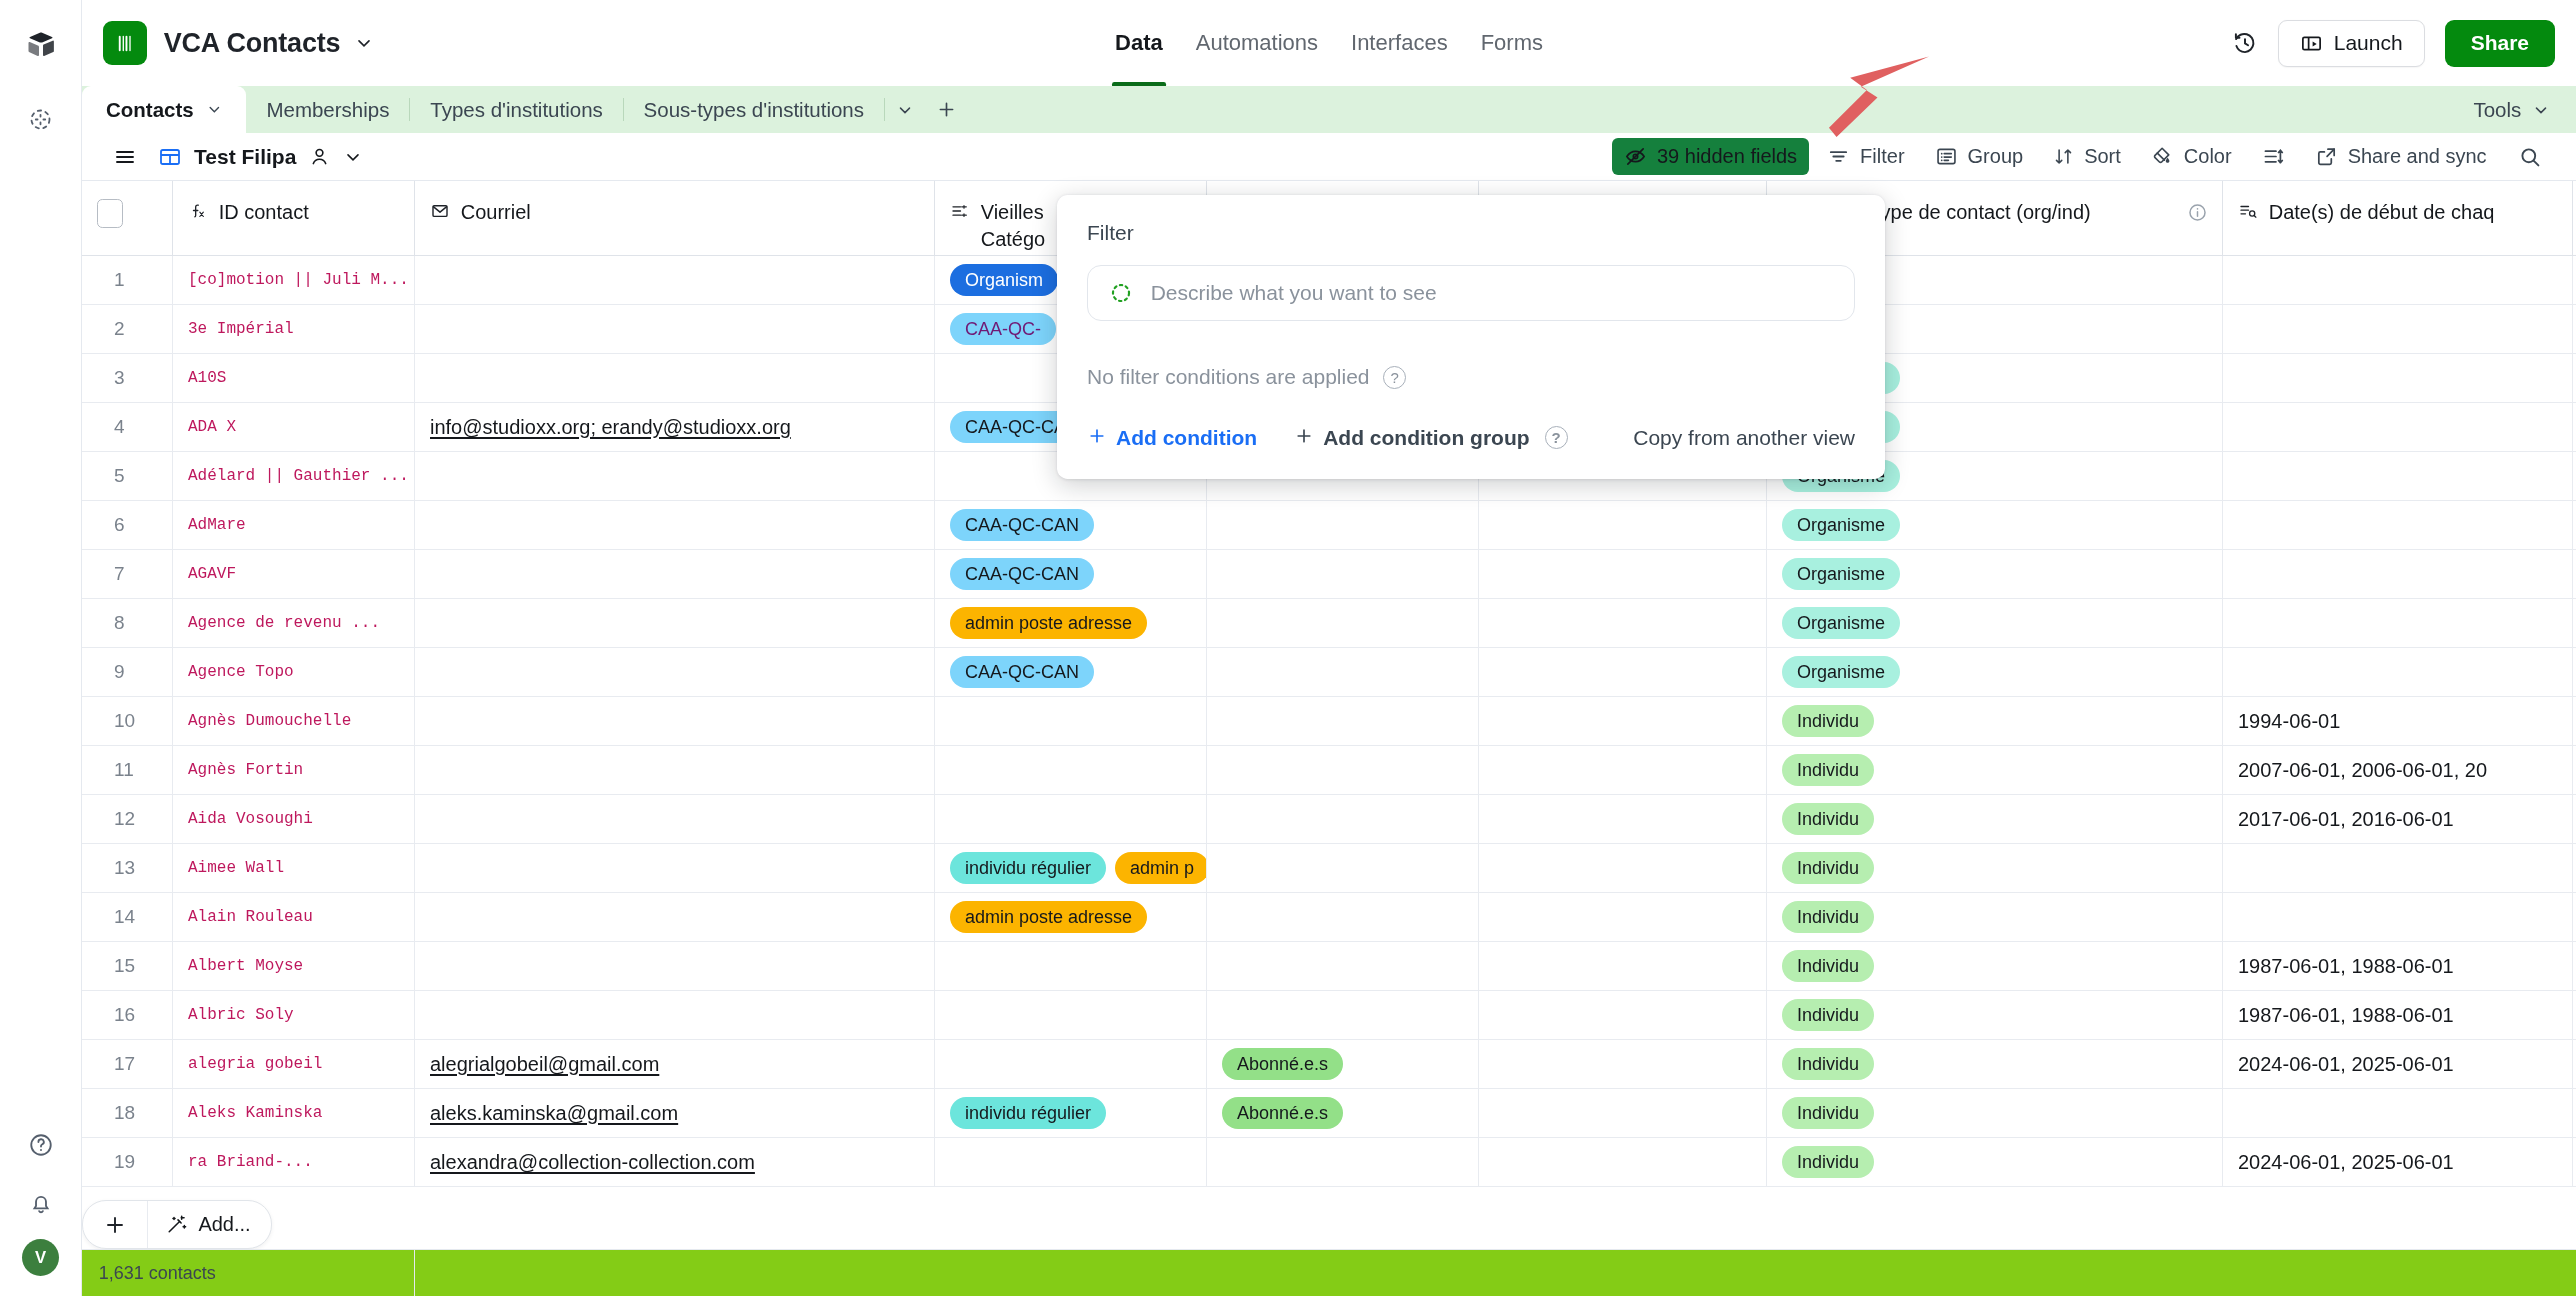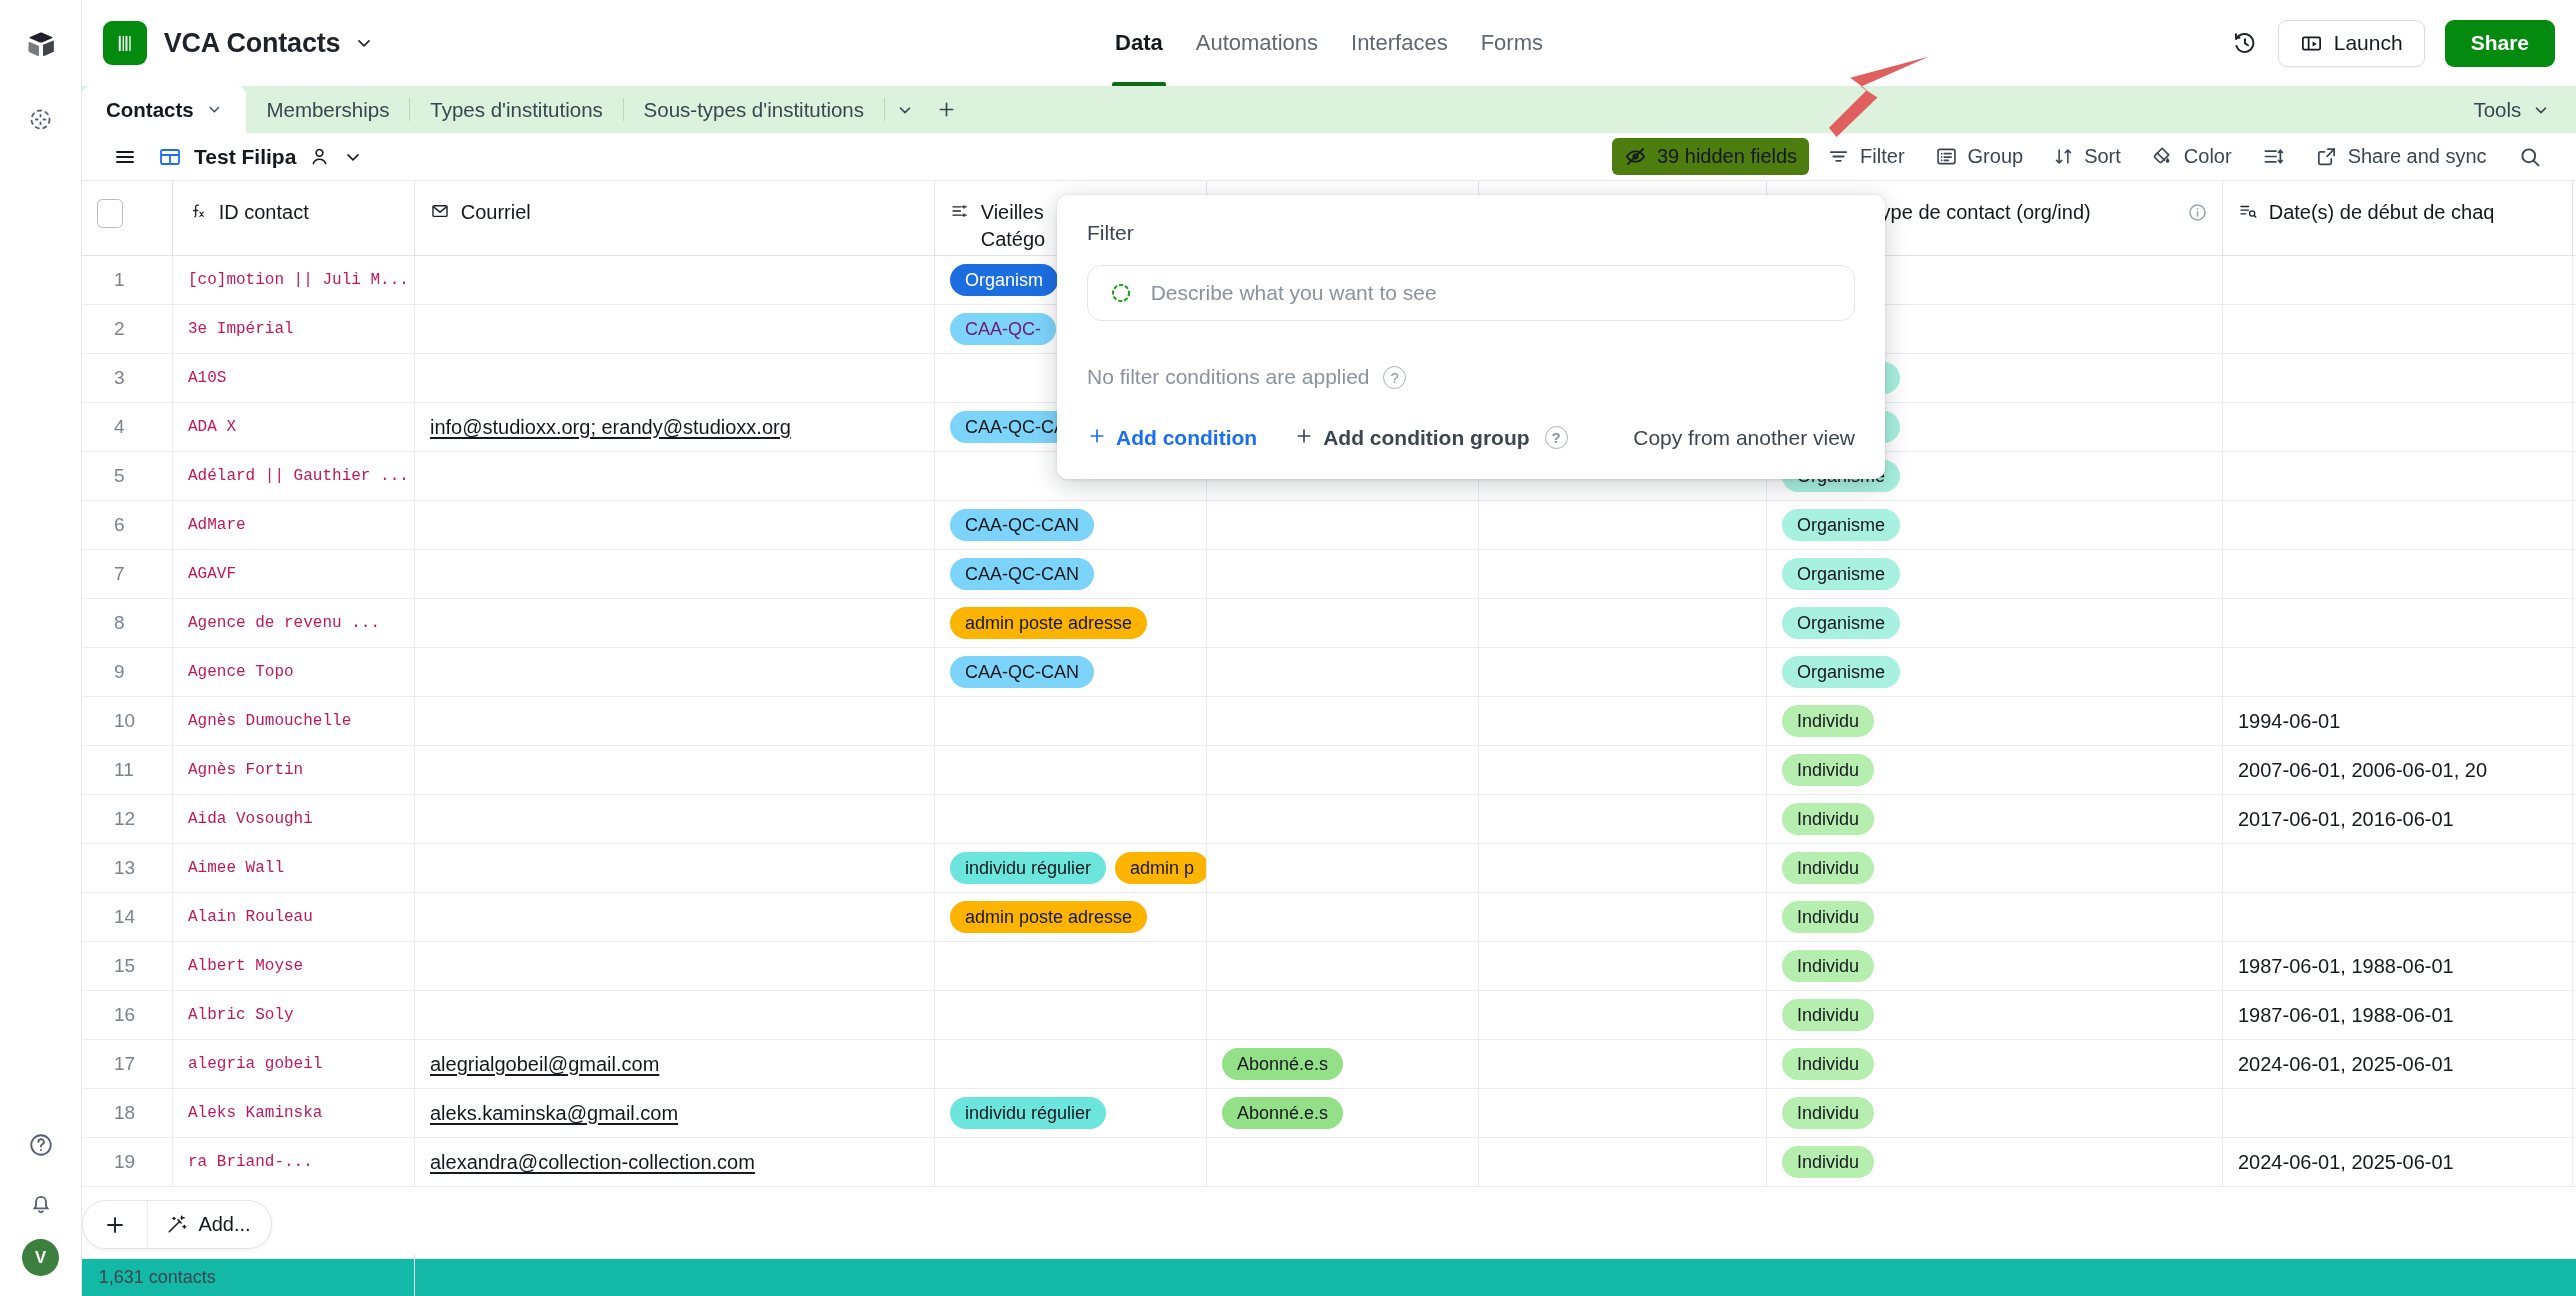--- a/index.html
+++ b/index.html
@@ -109,21 +109,21 @@
     display: flex; align-items: center; gap: 10px; height: 37px; padding: 0 12px;
     font-size: 20px; color: #3b4651; border-radius: 6px; cursor: pointer; white-space: nowrap;
   }
   #hamburger { padding: 0 10.7px; }
   #view-name {
     display: flex; align-items: center; gap: 12px; font-size: 21px; font-weight: 700;
     color: #15181c; margin-left: 10.7px; cursor: pointer; white-space: nowrap;
   }
   #vb-right { margin-left: auto; display: flex; align-items: center; gap: 6px; }
   #hidden-fields-btn {
-    background: #4d7c0f; color: #15181c; font-weight: 400;
+    background: #15803d; color: #15181c; font-weight: 400;
   }
   #search-btn { padding: 0 13.7px; }
 
   
   #grid {
     position: absolute; left: 82px; top: 181px; width: 2494px; height: 1115px;
     background: #fff; overflow: hidden;
   }
   #grid-header {
     display: flex; height: 75px; border-bottom: 0.8px solid #dfe3e9; background: #fff;
@@ -181,22 +181,22 @@
   }
   #addrow-plus {
     width: 65px; display: flex; align-items: center; justify-content: center;
     border-right: 0.8px solid #e8ebf0; cursor: pointer; color: #1f2329;
   }
   #addrow-ai {
     display: flex; align-items: center; gap: 10.7px; padding: 0 20px 0 16.7px;
     font-size: 20px; color: #15181c; cursor: pointer; white-space: nowrap;
   }
   #grid-footer {
-    position: absolute; left: 0; bottom: 0; width: 2494px; height: 38px;
-    background: #14b8a6; border-top: 0.8px solid #e5e9ef;
+    position: absolute; left: 0; bottom: 0; width: 2494px; height: 47px;
+    background: #84cc16; border-top: 0.8px solid #e5e9ef;
     display: flex; align-items: center; margin-top: 15px;
   }
   #footer-count {
     width: 333px; padding-left: 16.7px; font-size: 18px; color: #3b4651;
     border-right: 0.8px solid #e5e9ef; height: 47px; display: flex; align-items: center;
   }
 
   
   #filter-pop {
     position: absolute; left: 1057px; top: 195px; width: 828px;

